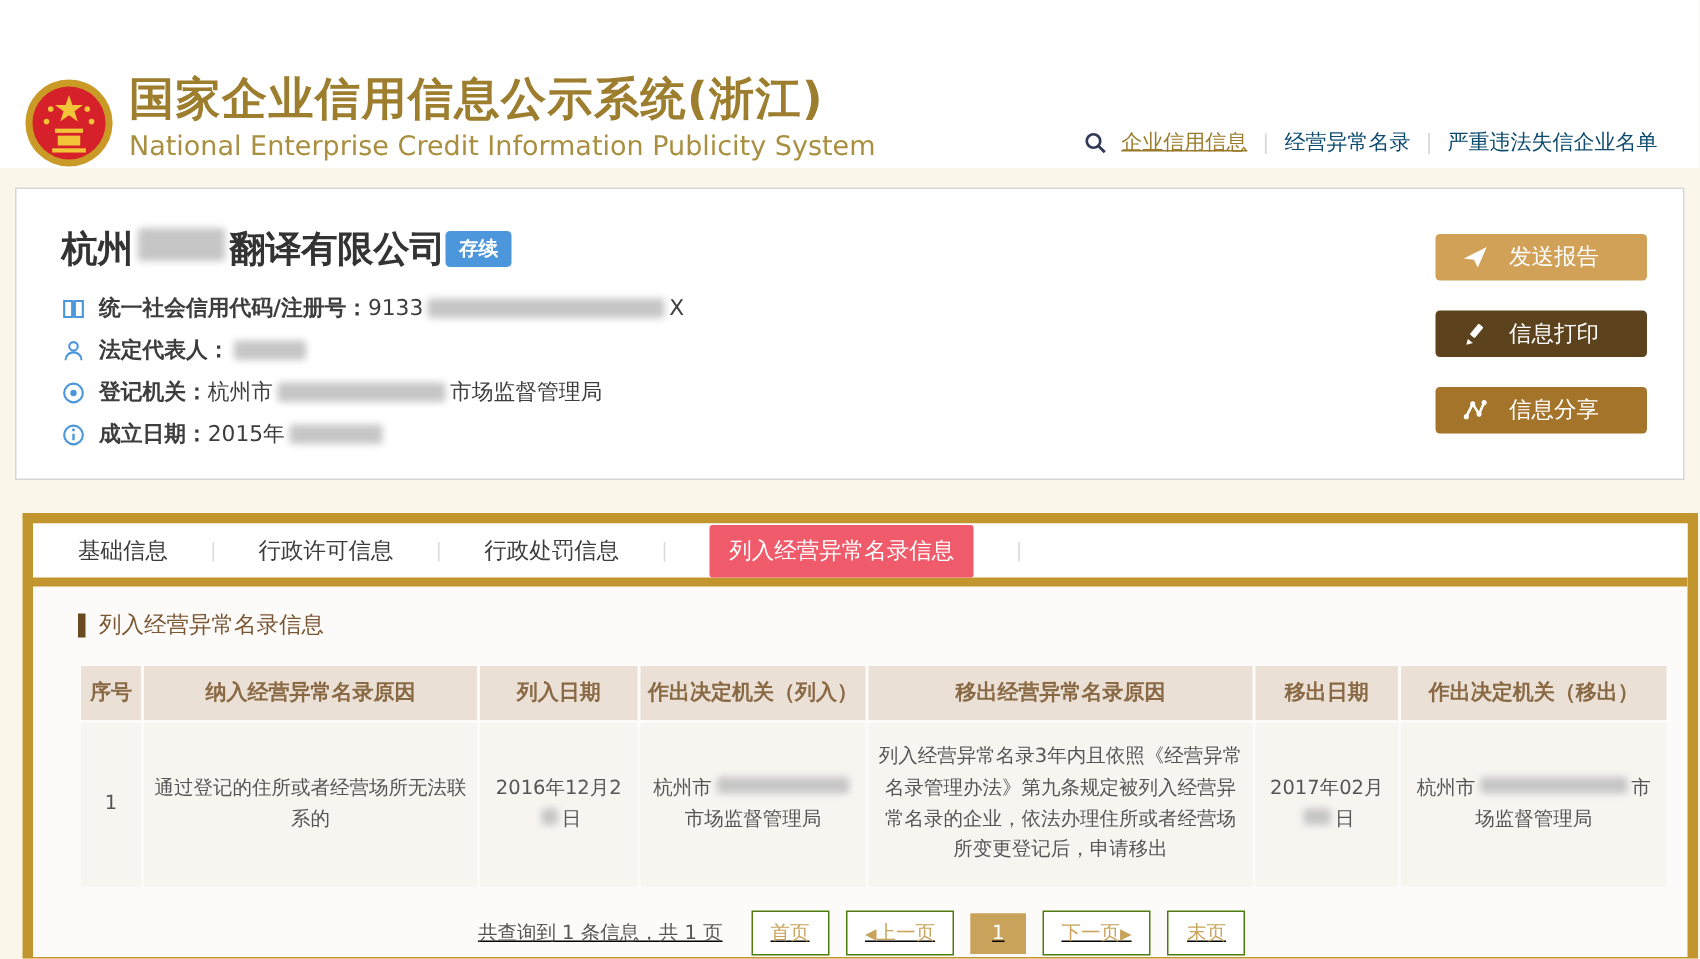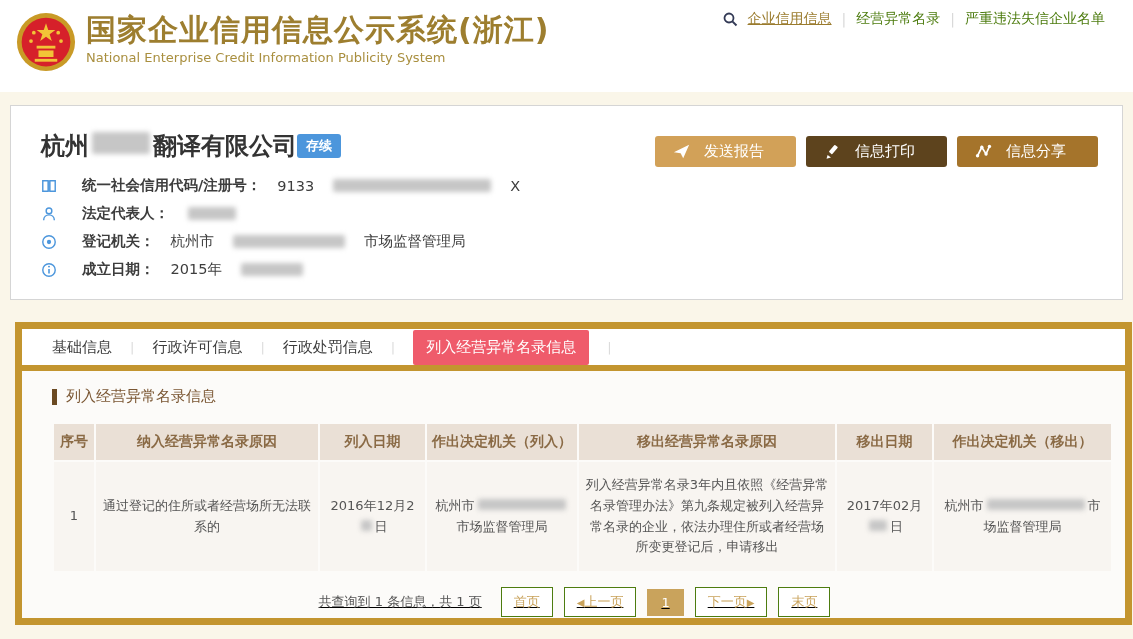--- a/index.html
+++ b/index.html
@@ -1,59 +1,59 @@
 <!DOCTYPE html>
 <html><head>
 <meta charset="utf-8">
 <style>
   * { margin:0; padding:0; box-sizing:border-box; }
   html,body { width:1133px; height:639px; overflow:hidden; }
   body { font-family:"DejaVu Sans","Liberation Sans",sans-serif; background:#faf6e9; }
 
   
-  .site-header { height:92px; background:#fff; display:flex; justify-content:space-between; align-items:flex-start; padding:6px 28px 0 16px; }
+  .site-header { height:112px; background:#fff; display:flex; justify-content:space-between; align-items:flex-end; padding:6px 28px 0 16px; }
   .logo-area { display:flex; align-items:center; gap:10px; }
   .emblem { width:60px; height:60px; margin-top:6px; }
   .site-title { font-size:30px; font-weight:bold; color:#9d7e2f; letter-spacing:1px; line-height:1.15; }
-  .site-subtitle { font-size:13px; color:#a98f3f; margin-top:2px; }
+  .site-subtitle { font-size:18px; color:#a98f3f; margin-top:2px; }
 
   .header-right { display:flex; flex-direction:column; align-items:flex-end; padding-top:4px; }
   .top-nav { display:flex; align-items:center; gap:10px; font-size:14px; margin-bottom:8px; }
-  .top-nav .nav-link { color:#4d7c0f; text-decoration:none; cursor:pointer; }
+  .top-nav .nav-link { color:#0c4a6e; text-decoration:none; cursor:pointer; }
   .top-nav .nav-link.current { color:#9a7b2d; text-decoration:underline; }
   .top-nav .sep { color:#d8d8d8; }
   .mag-icon { width:15px; height:15px; }
 
   .search-bar { display:flex; }
   .search-input { width:358px; height:35px; border:1px solid #d0a96c; border-right:none; padding:0 10px; font-size:13.5px; color:#333; outline:none; font-family:inherit; }
   .search-input::placeholder { color:#b9b3a8; }
   .search-btn { width:42px; height:35px; background:#e8484b; border:none; cursor:pointer; display:flex; align-items:center; justify-content:center; }
 
   
   .company-card { width:1113px; margin:13px auto 0 10px; height:195px; background:#fff; border:1px solid #d5d5d5; padding:24px 24px 0 30px; display:flex; justify-content:space-between; }
   .company-name-row { display:flex; align-items:center; margin-bottom:14px; }
   .company-name { font-size:24px; font-weight:bold; color:#333; }
   .status-badge { background:#4c96dc; color:#fff; font-size:13px; padding:3px 9px; border-radius:3px; font-weight:bold; }
   .info-list { list-style:none; }
-  .info-list li { display:flex; align-items:center; font-size:14.5px; color:#3d3d3d; margin-bottom:9px;gap:16px; }
+  .info-list li { display:flex; align-items:center; font-size:14.5px; color:#3d3d3d; margin-bottom:9px; }
   .info-list .f-icon { width:16px; height:16px; margin-right:9px; flex:0 0 auto; }
   .info-list .lbl { font-weight:bold; }
-  .actions { display:flex; flex-direction:row; gap:10px; padding-top:6px; }
+  .actions { display:flex; flex-direction:column; gap:20px; padding-top:6px; }
   .action-btn { width:141px; height:31px; border:none; border-radius:3px; color:#fff; font-size:15px; display:flex; align-items:center; gap:14px; padding-left:18px; cursor:pointer; font-family:inherit; }
   .btn-send { background:#d2a158; }
   .btn-share { background:#a5742b; }
   .btn-print { background:#5d431d; }
   .action-btn svg { width:17px; height:17px; }
 
   
   .redact { display:inline-block; background:#c6c6c6; filter:blur(2.5px); border-radius:2px; height:0.85em; vertical-align:baseline; margin:0 3px; }
 
   
   .content-container { width:1117px; margin:22px 0 0 15px; height:303px; border:7px solid #c3952f; background:#fcfbf9; }
-  .tab-row { height:42px; background:#fff; border-bottom:6px solid #c3952f; display:flex; align-items:center; padding-left:30px; gap:18px; font-size:15px; color:#3c3c3c; }
+  .tab-row { height:42px; background:#fff; border-bottom:6px solid #c3952f; display:flex; align-items:center; padding-left:30px; gap:28px; font-size:15px; color:#3c3c3c; }
   .tab { cursor:pointer; white-space:nowrap; }
   .tab.active { background:#ef5b6b; color:#fff; padding:8px 13px; border-radius:2px; }
   .tab-sep { color:#dcdcdc; font-size:13px; }
 
   .content { padding:16px 28px 0 30px; }
   .section-title { display:flex; align-items:center; margin-bottom:16px; }
   .section-title .bar { width:5px; height:16px; background:#6b4a22; margin-right:9px; }
   .section-title .txt { font-size:15px; color:#7a5632; }
 
   table.listing { border-collapse:separate; border-spacing:2px; width:1049px; table-layout:fixed; }

